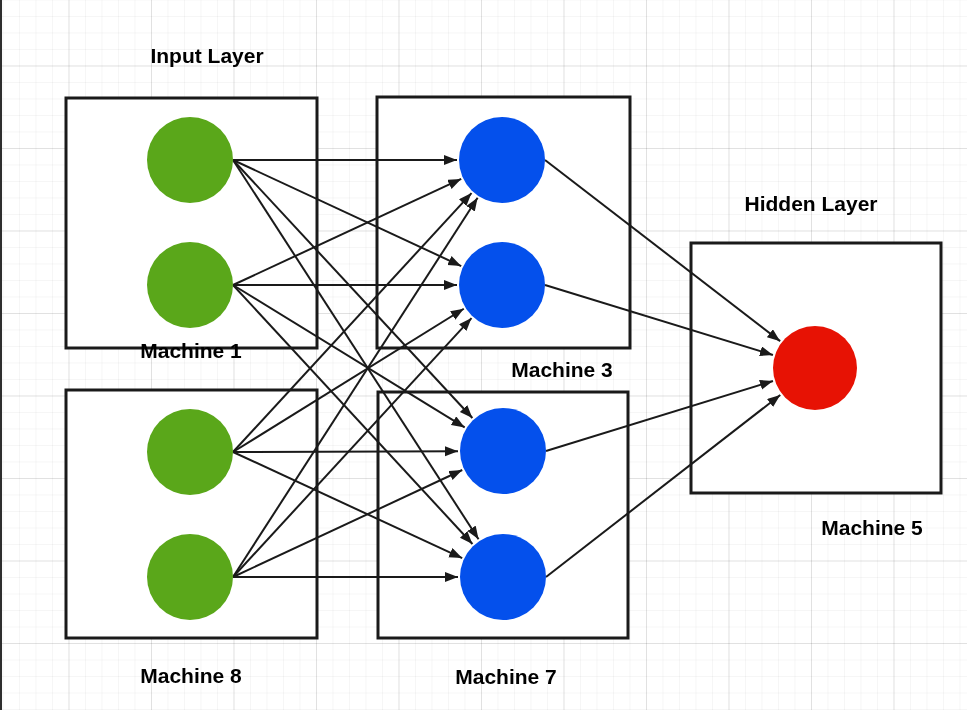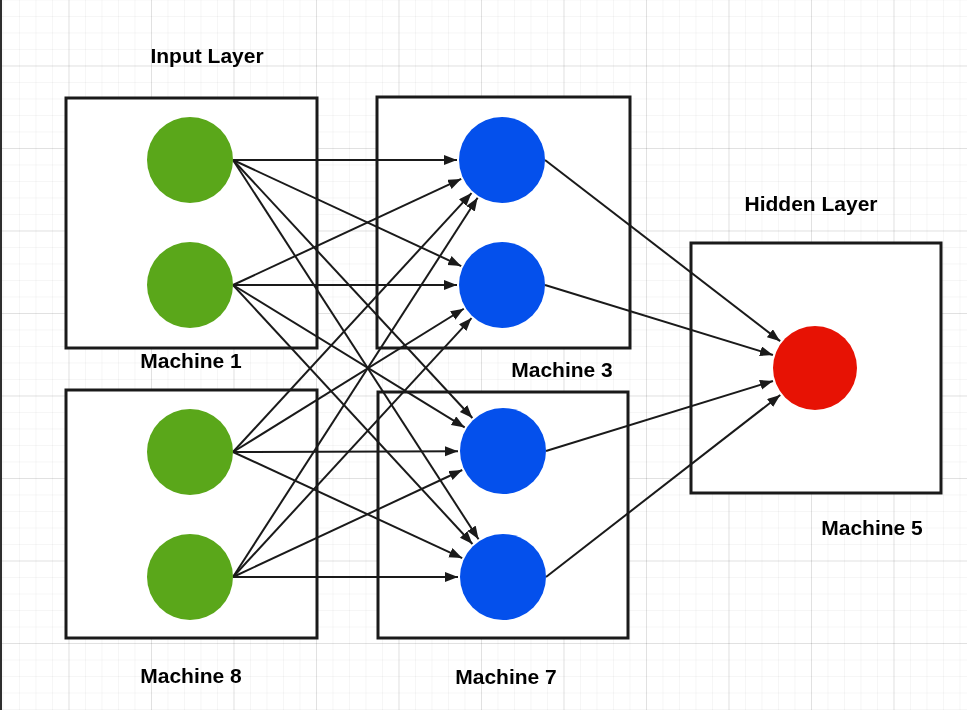--- a/index.html
+++ b/index.html
@@ -27,21 +27,21 @@
     transform:translateX(-50%);
     font-weight:bold;
     font-size:21px;
     color:#000;
     white-space:nowrap;
     line-height:1;
   }
   #lbl-input-layer  {left:207px;top:45px;}
   #lbl-hidden-layer {left:504px;top:46px;}
   #lbl-output-layer {left:811px;top:193px;}
-  #lbl-machine1     {left:191px;top:350px;}
+  #lbl-machine1     {left:191px;top:340px;}
   #lbl-machine2     {left:191px;top:665px;}
   #lbl-machine3     {left:543px;top:359px;margin-left:19px;}
   #lbl-machine4     {left:506px;top:666px;}
   #lbl-machine5     {left:872px;top:517px;}
 </style>
 </head>
 <body>
 
 <div class="canvas">
 

